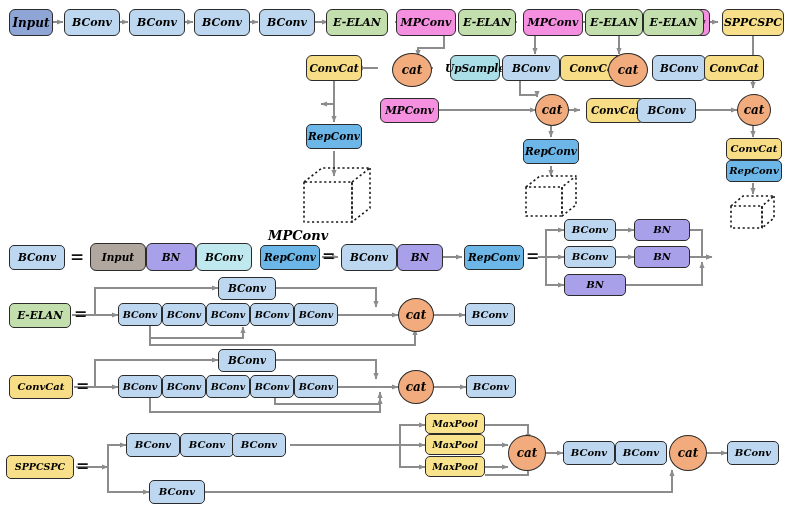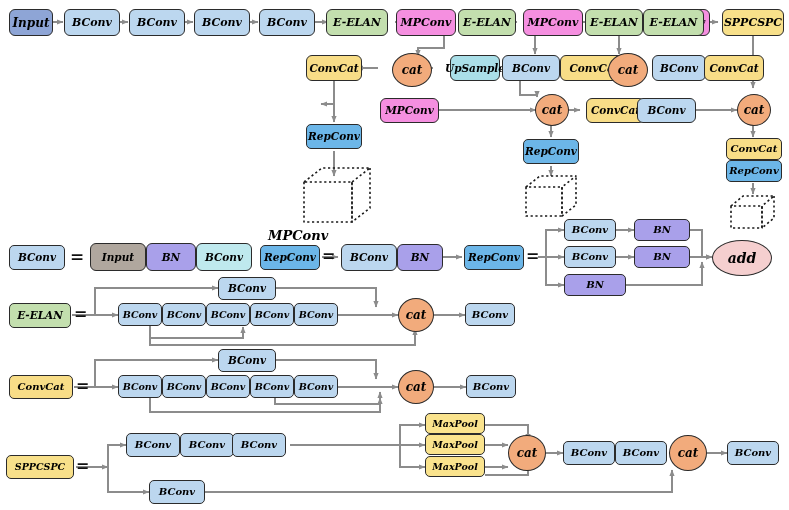--- a/index.html
+++ b/index.html
@@ -182,21 +182,20 @@
     <div class="node" style="left: 341px; top: 244px; width: 56px; height: 27px; background: rgb(188, 215, 239); font-size: 10.5px; border-radius: 6px;">BConv</div>
     <div class="node" style="left: 397px; top: 244px; width: 46px; height: 27px; background: rgb(169, 160, 234); font-size: 10.5px; border-radius: 6px;">BN</div>
     <div class="lbl" style="left: 472px; top: 228px; font-size: 13px; margin-top: 16px;">Train</div>
     <div class="node" style="left: 464px; top: 245px; width: 60px; height: 25px; background: rgb(108, 182, 232); font-size: 10.5px; border-radius: 5px;">RepConv</div>
     <div class="eqs" style="left: 526px; top: 246px; font-size: 16px;">=</div>
     <div class="node" style="left: 564px; top: 219px; width: 52px; height: 22px; background: rgb(188, 215, 239); font-size: 10px; border-radius: 5px;">BConv</div>
     <div class="node" style="left: 634px; top: 219px; width: 56px; height: 22px; background: rgb(169, 160, 234); font-size: 10px; border-radius: 5px;">BN</div>
     <div class="node" style="left: 564px; top: 246px; width: 52px; height: 22px; background: rgb(188, 215, 239); font-size: 10px; border-radius: 5px;">BConv</div>
     <div class="node" style="left: 634px; top: 246px; width: 56px; height: 22px; background: rgb(169, 160, 234); font-size: 10px; border-radius: 5px;">BN</div>
     <div class="node" style="left: 564px; top: 274px; width: 62px; height: 22px; background: rgb(169, 160, 234); font-size: 10px; border-radius: 5px;">BN</div>
-    <div class="node ell" style="left: 712px; top: 240px; width: 60px; height: 36px; background: rgb(245, 207, 207); font-size: 14px; border-radius: 50%;">add</div>
     <div class="node" style="left: 9px; top: 303px; width: 62px; height: 25px; background: rgb(195, 223, 174); font-size: 10.5px; border-radius: 5px;">E-ELAN</div>
     <div class="eqs" style="left: 74px; top: 304px; font-size: 16px;">=</div>
     <div class="node" style="left: 218px; top: 277px; width: 58px; height: 23px; background: rgb(188, 215, 239); font-size: 10.5px; border-radius: 5px;">BConv</div>
     <div class="node" style="left: 118px; top: 303px; width: 44px; height: 23px; background: rgb(188, 215, 239); font-size: 9.5px; border-radius: 5px;">BConv</div>
     <div class="node" style="left: 162px; top: 303px; width: 44px; height: 23px; background: rgb(188, 215, 239); font-size: 9.5px; border-radius: 5px;">BConv</div>
     <div class="node" style="left: 206px; top: 303px; width: 44px; height: 23px; background: rgb(188, 215, 239); font-size: 9.5px; border-radius: 5px;">BConv</div>
     <div class="node" style="left: 250px; top: 303px; width: 44px; height: 23px; background: rgb(188, 215, 239); font-size: 9.5px; border-radius: 5px;">BConv</div>
     <div class="node" style="left: 294px; top: 303px; width: 44px; height: 23px; background: rgb(188, 215, 239); font-size: 9.5px; border-radius: 5px;">BConv</div>
     <div class="node ell" style="left: 398px; top: 298px; width: 36px; height: 34px; background: rgb(242, 171, 124); font-size: 12px; border-radius: 50%;">cat</div>
     <div class="node" style="left: 465px; top: 303px; width: 50px; height: 23px; background: rgb(188, 215, 239); font-size: 10px; border-radius: 5px;">BConv</div>

